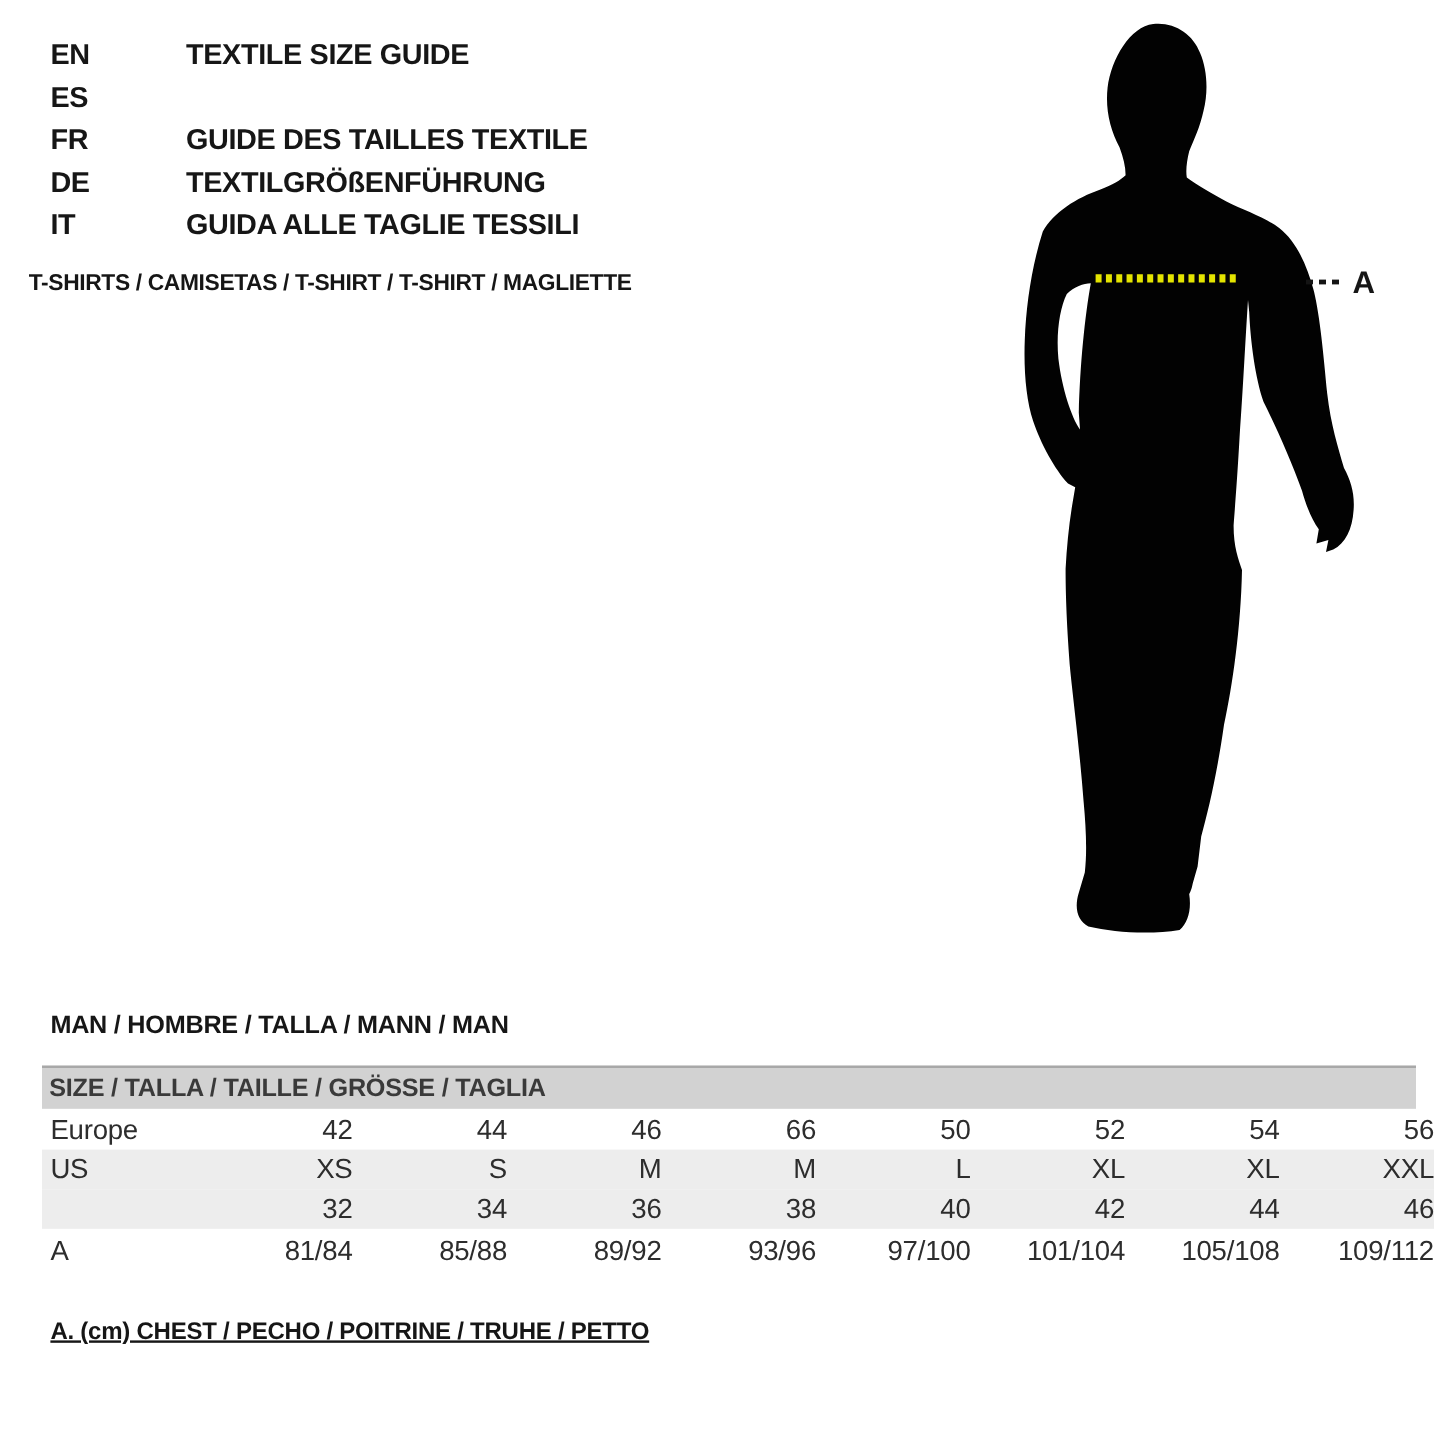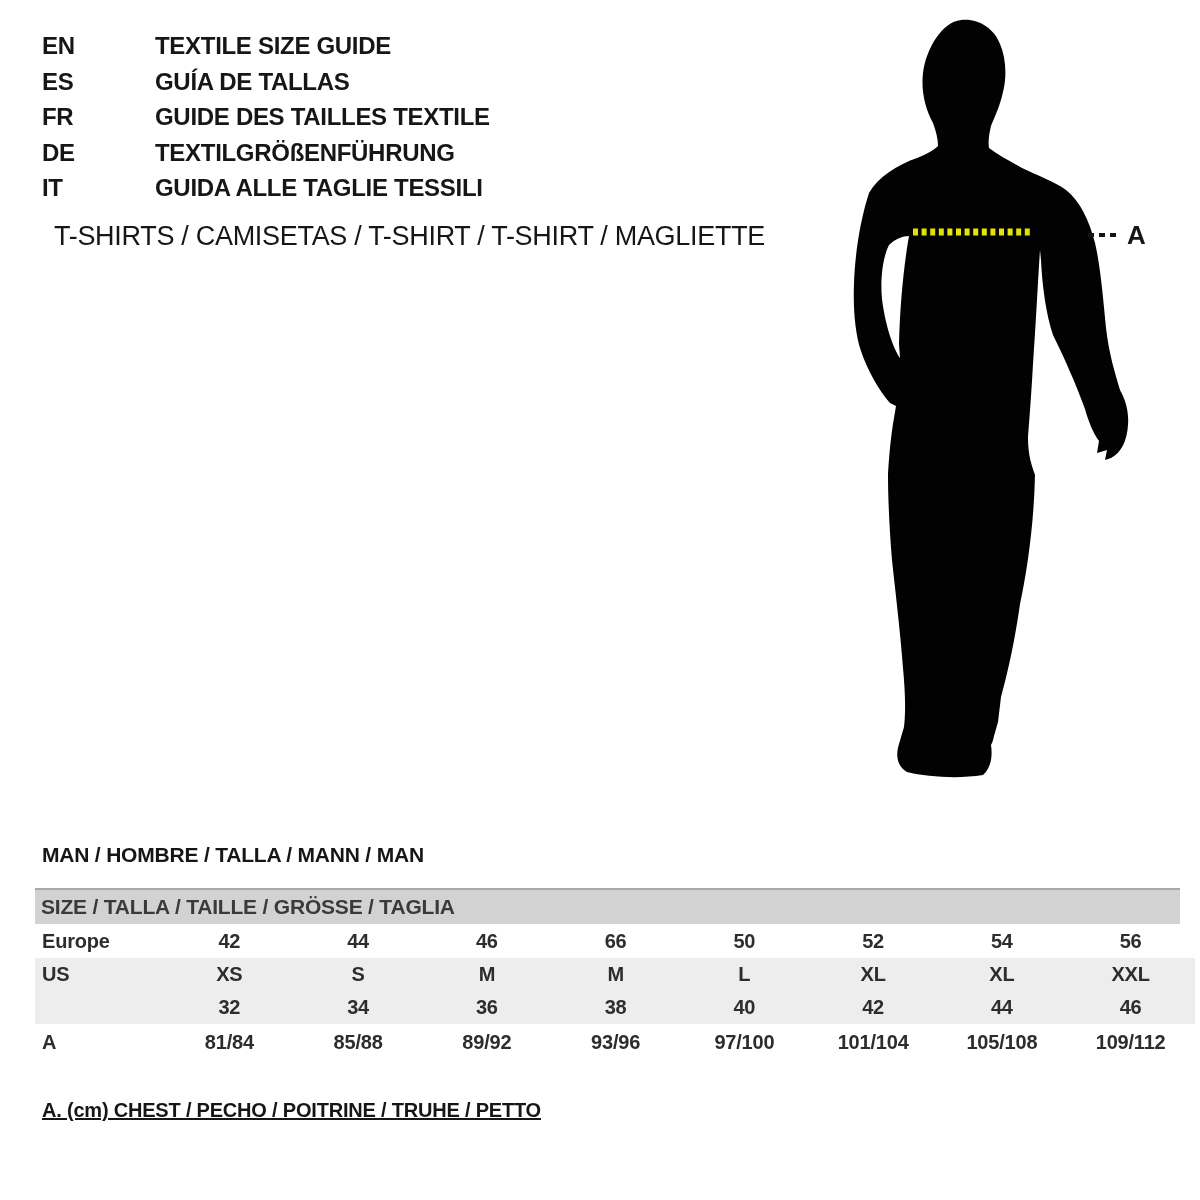--- a/index.html
+++ b/index.html
@@ -18,61 +18,60 @@
   body{font-family:"Liberation Sans","DejaVu Sans",sans-serif;}
   .page{
     position:relative;width:1200px;height:1200px;background:var(--page-bg);
     overflow:hidden;color:var(--text-color);
   }
   
   .lang-block{position:absolute;left:42px;top:28px;}
   .lang-row{display:flex;line-height:35.5px;font-size:24px;font-weight:bold;letter-spacing:-0.3px;gap:35px;}
   .lang-code{width:78px;}
   
-  .categories{position:absolute;left:54px;top:221px;font-size:27px;font-weight:normal;line-height:31.5px;letter-spacing:-0.3px;}
+  .categories{position:absolute;left:24px;top:221px;font-size:19px;font-weight:bold;line-height:31.5px;letter-spacing:-0.3px;}
   
   .figure-wrap{position:absolute;left:848px;top:12px;width:290px;height:775px;}
   .figure-wrap svg{display:block;width:100%;height:100%;}
   .sil{fill:var(--silhouette-color);}
   .chest-line{stroke:var(--dot-color);stroke-width:7;stroke-dasharray:5 3.6;fill:none;}
   .measure-annotation{position:absolute;left:1088px;top:221px;height:28px;display:flex;align-items:center;gap:7px;}
   .measure-dash{width:32px;height:4px;background:repeating-linear-gradient(90deg,#141414 0 6px,transparent 6px 11px);}
   .measure-label{font-size:26px;font-weight:bold;line-height:28px;}
   
   .section-title{position:absolute;left:42px;top:843px;font-size:21px;font-weight:bold;letter-spacing:-0.2px;}
   
   .size-table{position:absolute;left:35px;top:888px;width:1160px;color:var(--table-text);}
   .table-header{
     width:1145px;height:36px;background:var(--header-bar-bg);
     border-top:2px solid var(--header-bar-border);
     line-height:33px;padding-left:6px;font-size:21px;font-weight:bold;
     color:var(--header-bar-text);letter-spacing:-0.2px;
   }
-  .table-row{display:flex;align-items:center;height:33px;font-size:20px;font-weight:bold;letter-spacing:-0.2px;}
+  .table-row{display:flex;align-items:center;height:33px;font-size:23px;font-weight:normal;letter-spacing:-0.2px;}
   .table-row.first{height:34px;}
   .table-row.last{height:36px;}
   .table-row.shaded{background:var(--stripe-bg);}
   .row-label{width:130px;padding-left:7px;}
-  .cell{flex:1;text-align:center;}
+  .cell{flex:1;text-align:right;}
   
   .footnote{position:absolute;left:42px;top:1099px;font-size:20px;font-weight:bold;letter-spacing:-0.2px;text-decoration:underline;}
 </style>
 </head>
 <body>
 
 <div class="page">
 
   <div class="lang-block">
     <div class="lang-row">
       <span class="lang-code">EN</span>
       <span class="lang-title">TEXTILE SIZE GUIDE</span>
     </div>
     <div class="lang-row">
       <span class="lang-code">ES</span>
-      <span class="lang-title">GUÍA DE TALLAS</span>
     </div>
     <div class="lang-row">
       <span class="lang-code">FR</span>
       <span class="lang-title">GUIDE DES TAILLES TEXTILE</span>
     </div>
     <div class="lang-row">
       <span class="lang-code">DE</span>
       <span class="lang-title">TEXTILGRÖßENFÜHRUNG</span>
     </div>
     <div class="lang-row">

